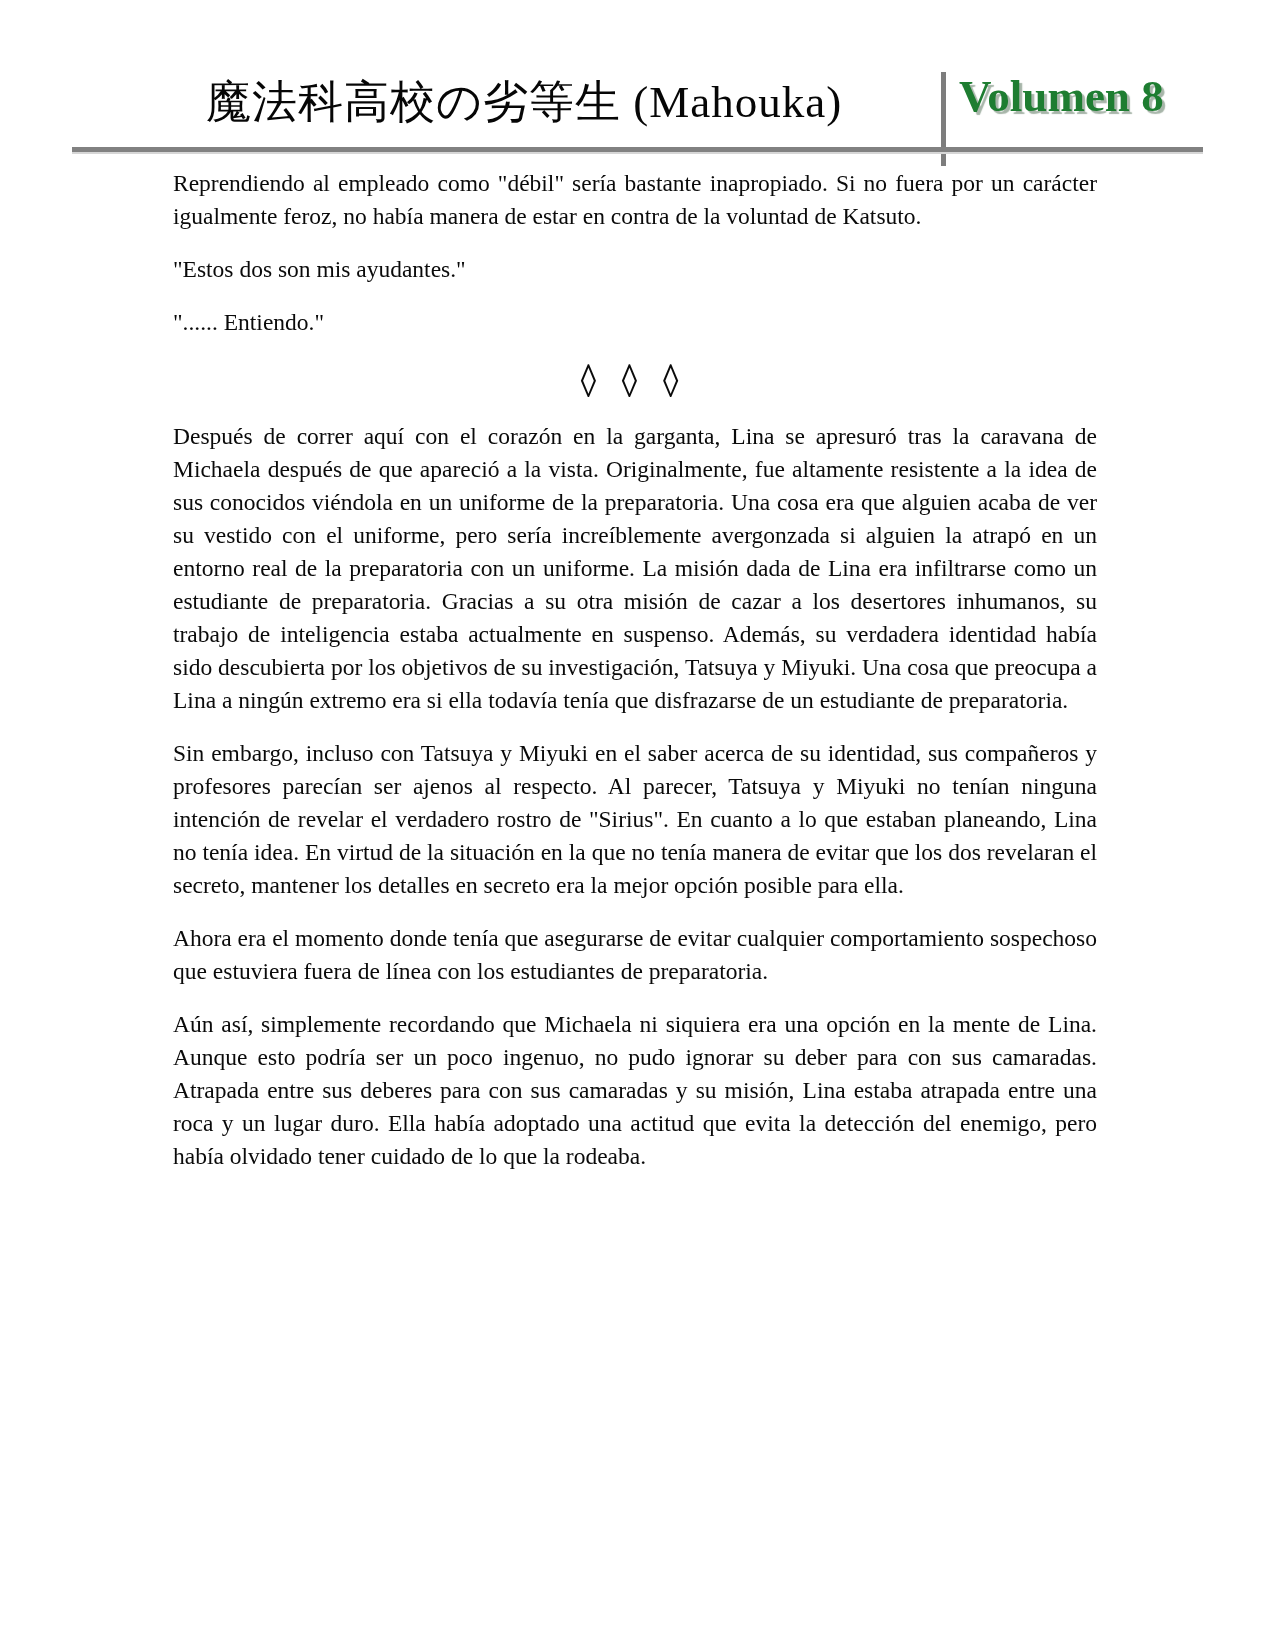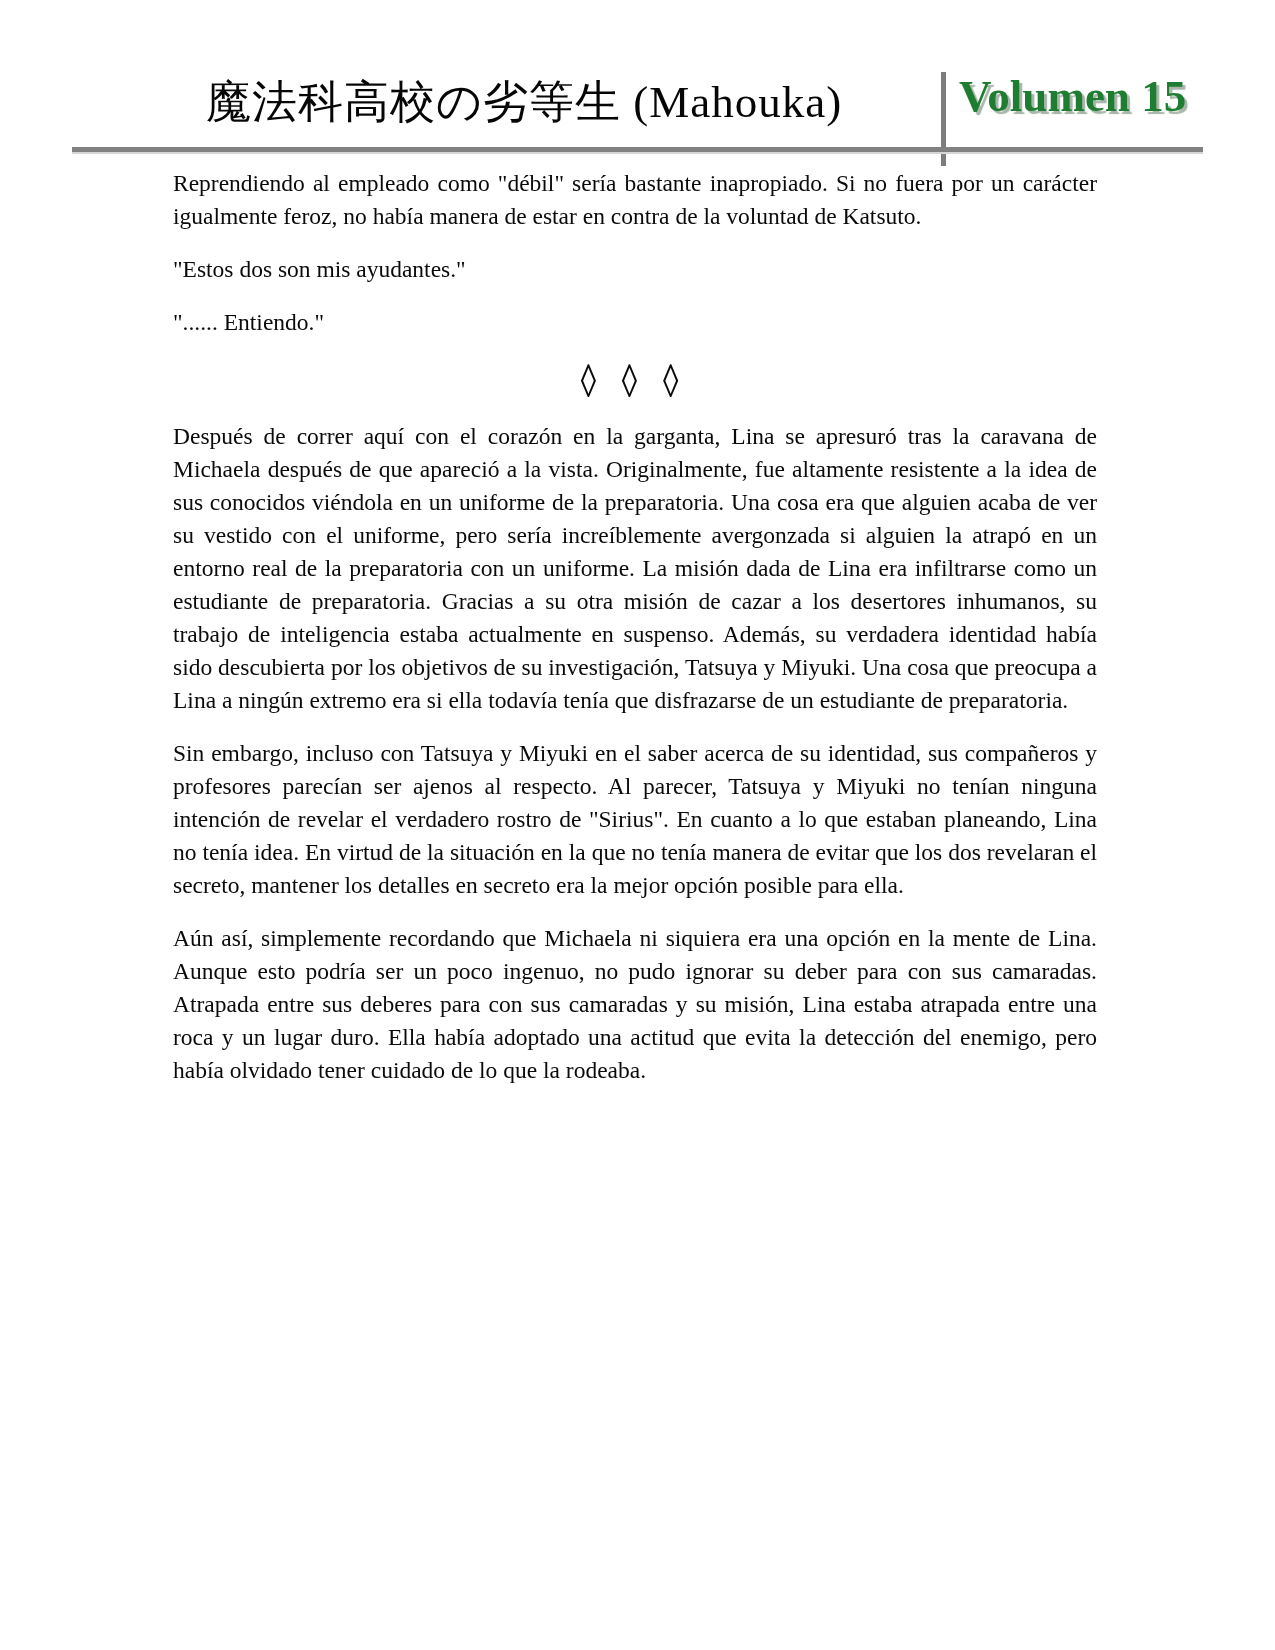--- a/index.html
+++ b/index.html
@@ -64,33 +64,34 @@
   }
 </style>
 </head>
 <body>
 
 <div class="page">
 
   <div class="page-header">
     <span class="series-title">魔法科高校の劣等生 (Mahouka)</span>
     <div class="header-vbar"></div>
-    <span class="volume-label">Volumen 15</span>
+    <span class="volume-label">Volumen 8</span>
     <div class="header-rule"></div>
   </div>
 
   <div class="body-col">
     <p>Reprendiendo al empleado como "débil" sería bastante inapropiado. Si no fuera por un carácter igualmente feroz, no había manera de estar en contra de la voluntad de Katsuto.</p>
     <p>"Estos dos son mis ayudantes."</p>
     <p>"...... Entiendo."</p>
 
     <div class="scene-divider">
       <span class="diamonds">◊ ◊ ◊</span>
     </div>
 
     <p>Después de correr aquí con el corazón en la garganta, Lina se apresuró tras la caravana de Michaela después de que apareció a la vista. Originalmente, fue altamente resistente a la idea de sus conocidos viéndola en un uniforme de la preparatoria. Una cosa era que alguien acaba de ver su vestido con el uniforme, pero sería increíblemente avergonzada si alguien la atrapó en un entorno real de la preparatoria con un uniforme. La misión dada de Lina era infiltrarse como un estudiante de preparatoria. Gracias a su otra misión de cazar a los desertores inhumanos, su trabajo de inteligencia estaba actualmente en suspenso. Además, su verdadera identidad había sido descubierta por los objetivos de su investigación, Tatsuya y Miyuki. Una cosa que preocupa a Lina a ningún extremo era si ella todavía tenía que disfrazarse de un estudiante de preparatoria.</p>
     <p>Sin embargo, incluso con Tatsuya y Miyuki en el saber acerca de su identidad, sus compañeros y profesores parecían ser ajenos al respecto. Al parecer, Tatsuya y Miyuki no tenían ninguna intención de revelar el verdadero rostro de "Sirius". En cuanto a lo que estaban planeando, Lina no tenía idea. En virtud de la situación en la que no tenía manera de evitar que los dos revelaran el secreto, mantener los detalles en secreto era la mejor opción posible para ella.</p>
+    <p>Ahora era el momento donde tenía que asegurarse de evitar cualquier comportamiento sospechoso que estuviera fuera de línea con los estudiantes de preparatoria.</p>
     <p>Aún así, simplemente recordando que Michaela ni siquiera era una opción en la mente de Lina. Aunque esto podría ser un poco ingenuo, no pudo ignorar su deber para con sus camaradas. Atrapada entre sus deberes para con sus camaradas y su misión, Lina estaba atrapada entre una roca y un lugar duro. Ella había adoptado una actitud que evita la detección del enemigo, pero había olvidado tener cuidado de lo que la rodeaba.</p>
   </div>
 
   <div class="page-number">55</div>
 
 </div>
 
 </body></html>

